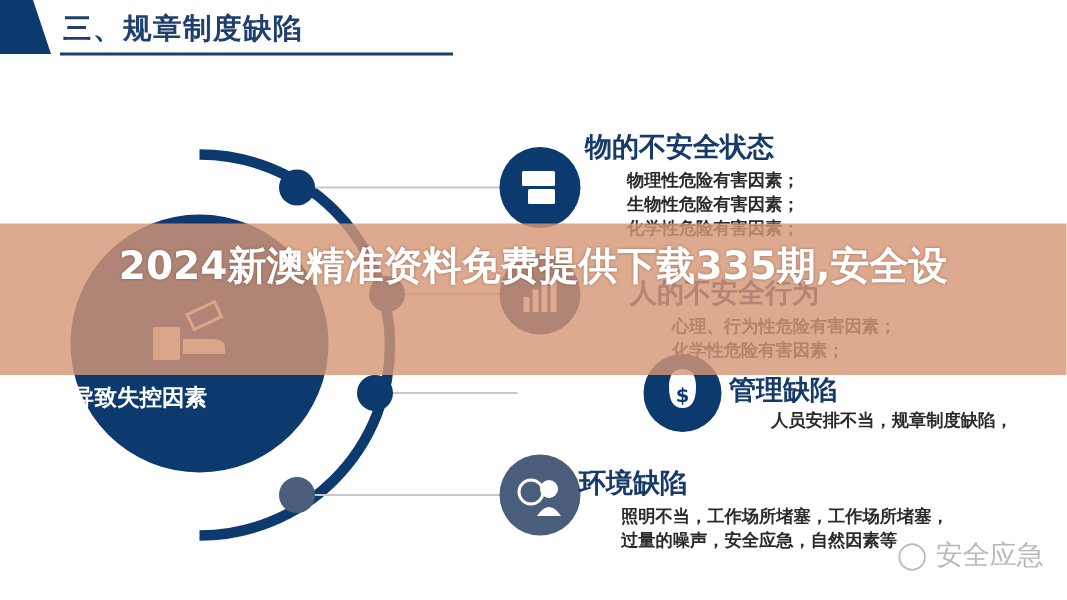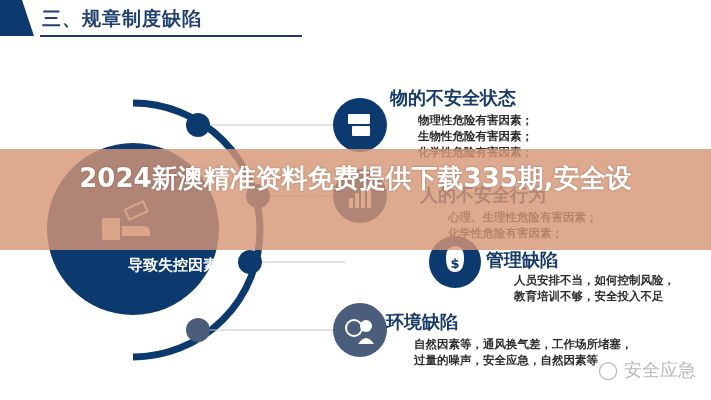--- a/index.html
+++ b/index.html
@@ -5,21 +5,21 @@
   html, body { margin:0; padding:0; }
   body { width:711px; height:400px; overflow:hidden; background:#ffffff; position:relative; font-family:"DejaVu Sans", sans-serif; }
   .abs { position:absolute; }
   .title-text { left:42px; top:6px; font-size:19px; font-weight:bold; color:#1f3f6e; letter-spacing:1px; }
   .title-line { left:40px; top:35px; width:262px; height:2px; background:#1d3c6b; }
   .heading { font-size:18px; font-weight:bold; color:#163b6a; }
   .body-line { font-size:11.5px; font-weight:bold; color:#2b2b2b; line-height:16px; white-space:nowrap;margin-left:28px; }
   .banner { left:0; top:149px; width:711px; height:101px; background:rgba(214,150,118,0.82); }
   .banner-text { left:0; top:157px; width:711px; text-align:center; color:#ffffff; font-weight:bold; font-size:26px; line-height:42px; text-shadow:0 0 2px rgba(90,50,30,0.5); }
   .watermark { left:598px; top:358px; font-size:18px; color:#b9b9b9; }
-  .center-label { left:48px; top:256px; width:170px; text-align:right; color:#ffffff; font-size:15px; font-weight:bold; }
+  .center-label { left:48px; top:256px; width:170px; text-align:left; color:#ffffff; font-size:15px; font-weight:bold; }
 </style>
 </head>
 <body>
 
 <svg class="abs" style="left:0;top:0" width="40" height="38">
   <polygon points="0,0 22,0 34,36 0,36" fill="#0d3a6e"></polygon>
 </svg>
 <div class="abs title-text">三、规章制度缺陷</div>
 <div class="abs title-line"></div>
 
@@ -70,33 +70,32 @@
 
 <div class="abs" style="left:390px;top:86px">
   <div class="heading">物的不安全状态</div>
   <div class="body-line" style="margin-top:2px">物理性危险有害因素；</div>
   <div class="body-line">生物性危险有害因素；</div>
   <div class="body-line">化学性危险有害因素；</div>
 </div>
 
 <div class="abs" style="left:420px;top:183px">
   <div class="heading">人的不安全行为</div>
-  <div class="body-line" style="margin-top:2px">心理、生理性危险有害因素；</div>
+  <div class="body-line" style="margin-top:2px">心理、行为性危险有害因素；</div>
   <div class="body-line">化学性危险有害因素；</div>
 </div>
 
 <div class="abs" style="left:486px;top:248px">
   <div class="heading">管理缺陷</div>
-  <div class="body-line">人员安排不当，如何控制风险，</div>
-  <div class="body-line">教育培训不够，安全投入不足</div>
+  <div class="body-line">人员安排不当，规章制度缺陷，</div>
 </div>
 
 <div class="abs" style="left:386px;top:310px">
   <div class="heading">环境缺陷</div>
-  <div class="body-line" style="margin-top:2px">自然因素等，通风换气差，工作场所堵塞，</div>
+  <div class="body-line" style="margin-top:2px">照明不当，工作场所堵塞，工作场所堵塞，</div>
   <div class="body-line">过量的噪声，安全应急，自然因素等</div>
 </div>
 
 <div class="abs watermark">
   <span>◯</span>
   <span>安全应急</span>
 </div>
 
 <div class="abs banner"></div>
 <div class="abs banner-text">

